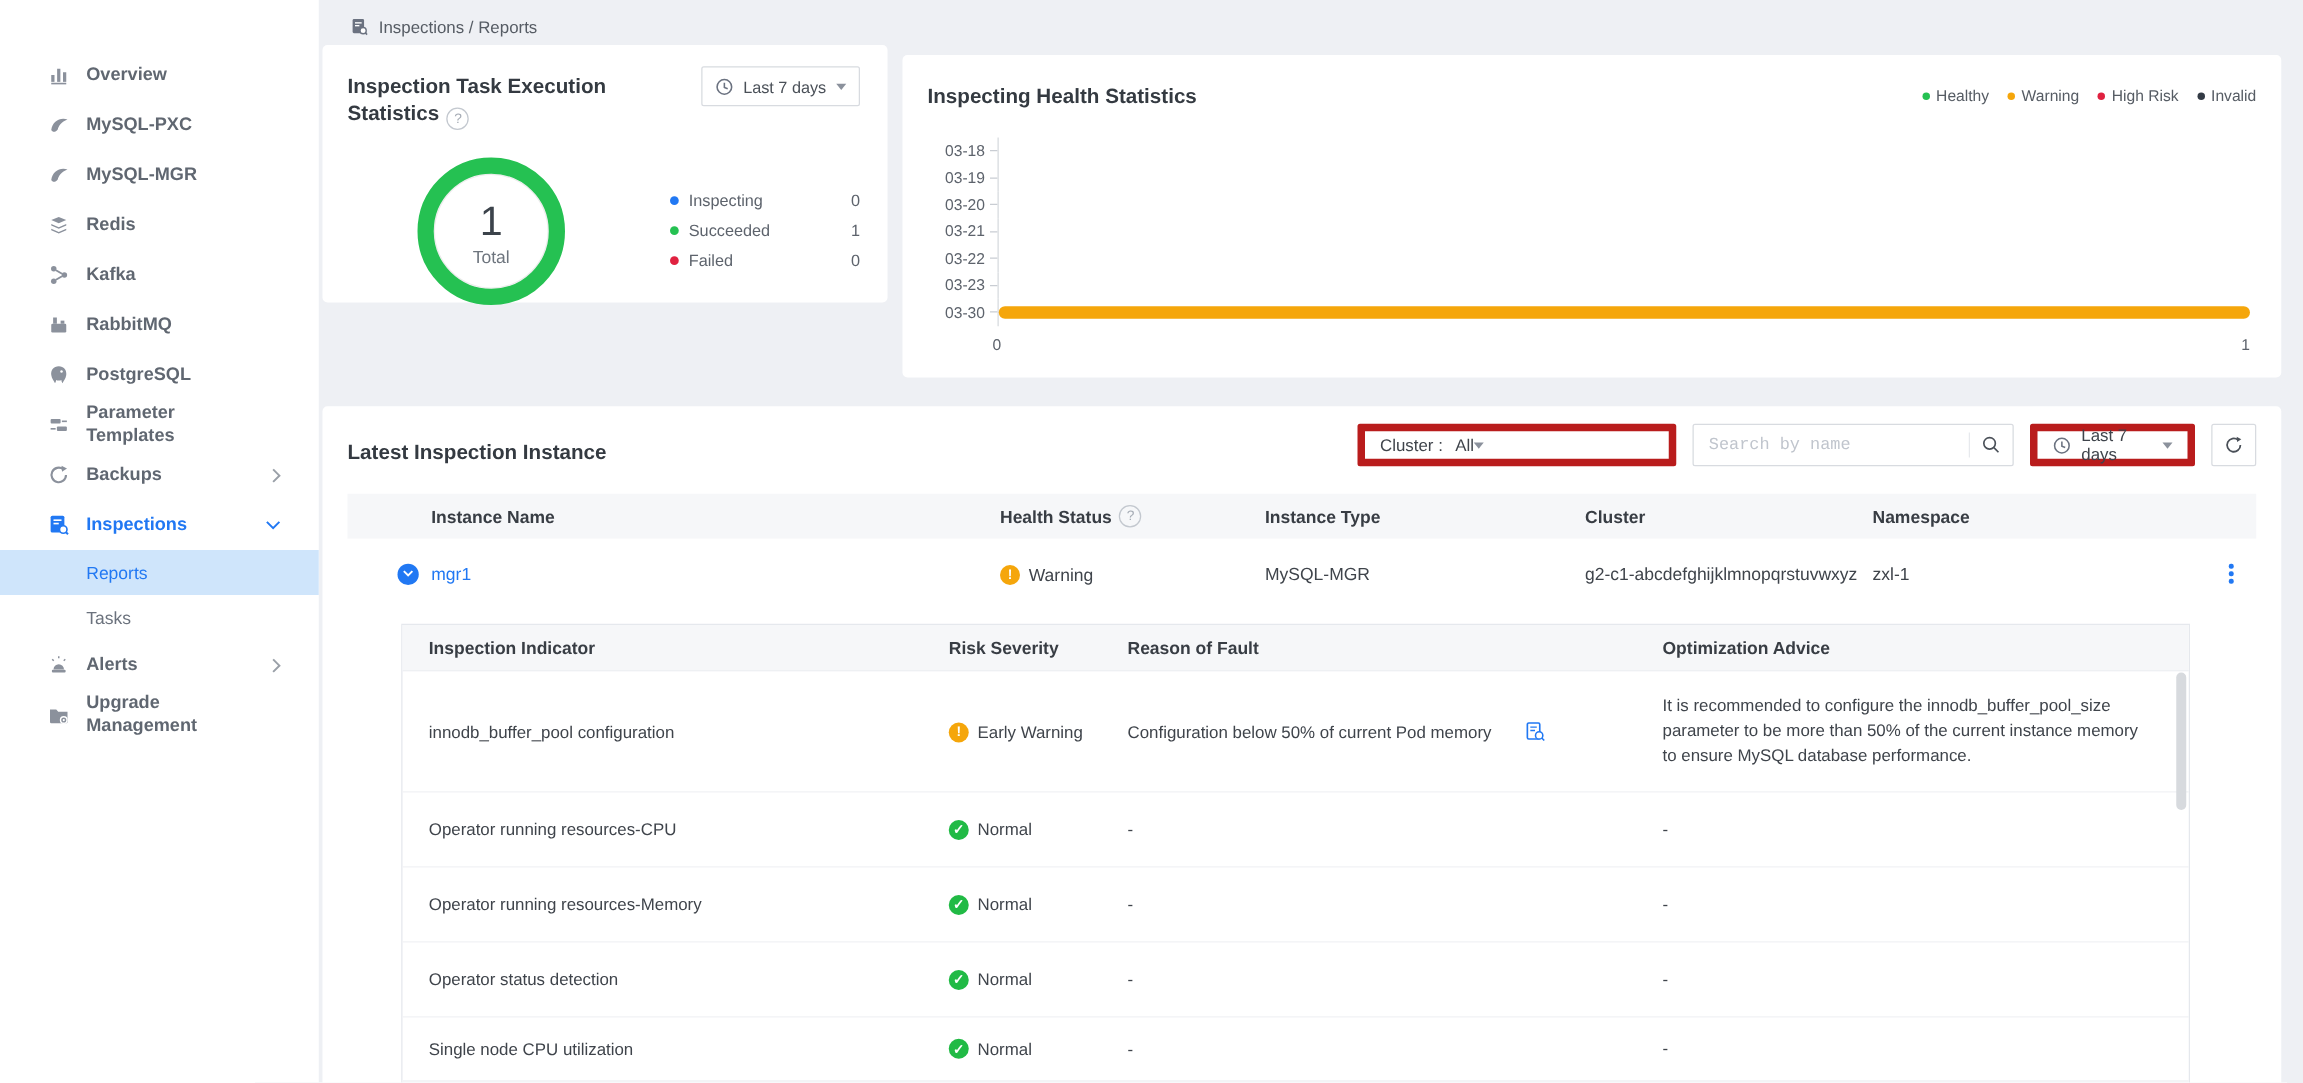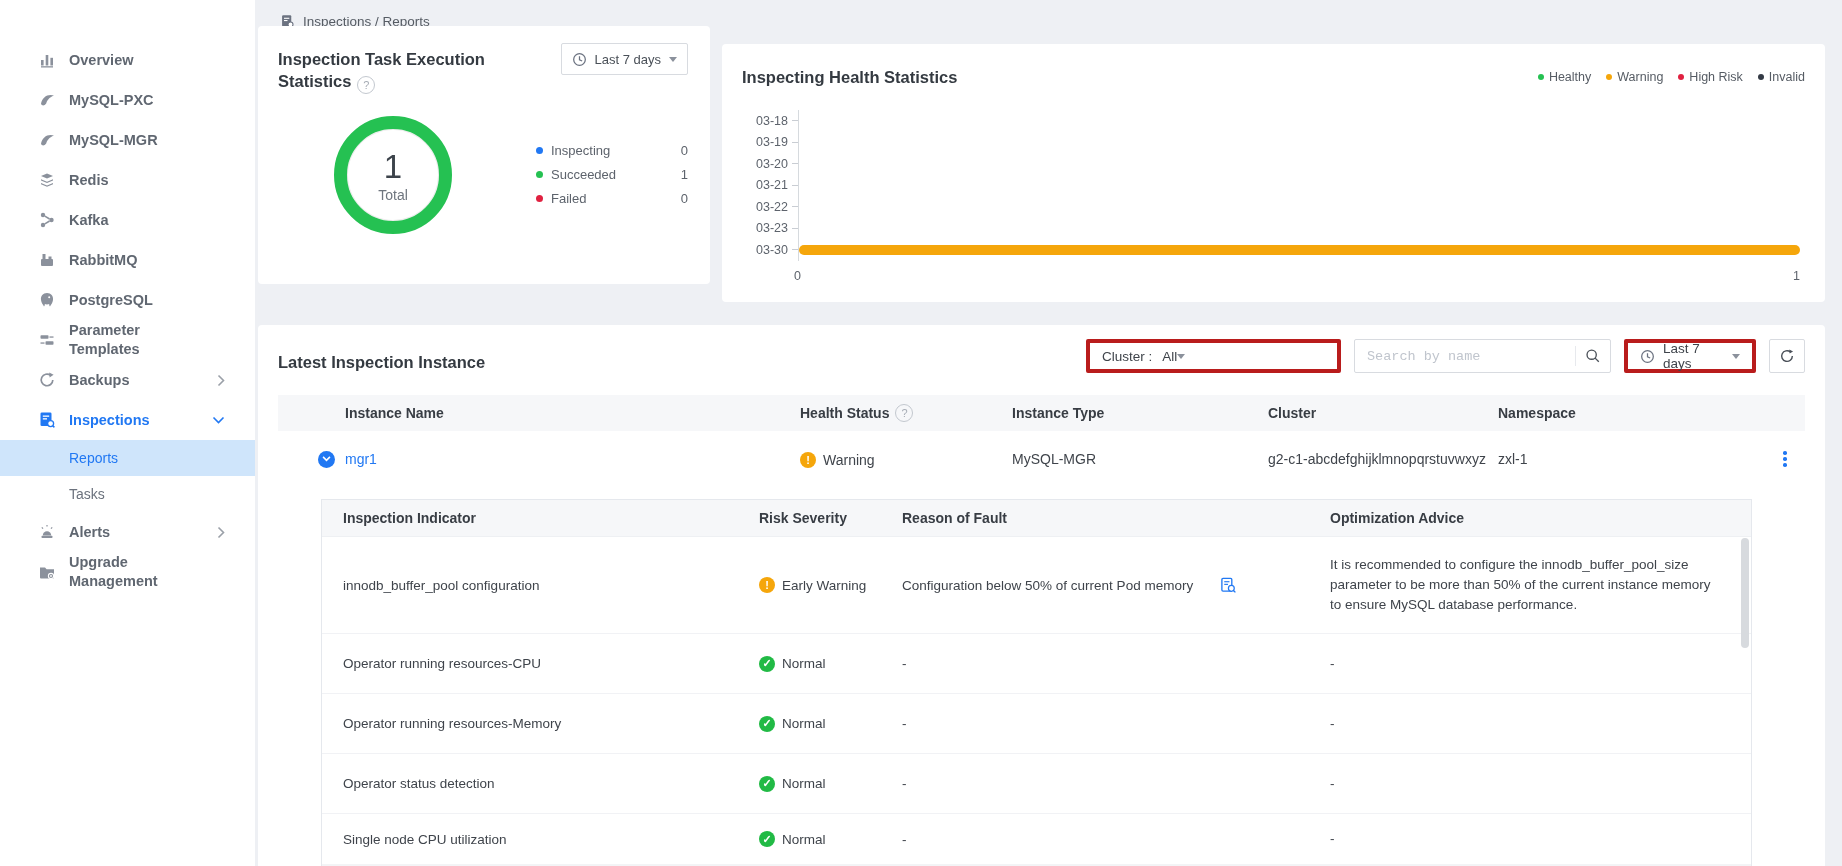--- a/index.html
+++ b/index.html
@@ -14,21 +14,21 @@
   .side-item .lbl{font-size:14.5px;font-weight:700;color:#606771;line-height:19px;max-width:118px}
   .side-item .chev{margin-left:auto;display:flex;padding-left:8px}
   .side-item.active .lbl{color:#2178f3}
   .sub-item{height:36px;display:flex;align-items:center;padding-left:69px;font-size:14px;color:#6b727d;cursor:pointer}
   .sub-item.selected{background:#cfe5fb;color:#2178f3}
   
   .crumb{position:absolute;left:280px;top:10px;display:flex;align-items:center;gap:8px;
          font-size:13.5px;color:#565c64;height:22px}
   
   .card{position:absolute;background:#fff;border-radius:4px}
-  #card-task{left:258px;top:26px;width:452px;height:258px}
+  #card-task{left:258px;top:36px;width:452px;height:206px}
   #card-health{left:722px;top:44px;width:1103px;height:258px}
   #card-latest{left:258px;top:325px;width:1567px;height:560px}
   .card-title{font-size:16.5px;font-weight:700;color:#343a41;line-height:22px}
   .help{display:inline-flex;width:16px;height:16px;border:1px solid #c3c8cf;border-radius:50%;
         color:#a6acb5;font-size:11px;align-items:center;justify-content:center;font-weight:400;
         vertical-align:-2px;margin-left:6px;flex:none}
   .range-btn{display:flex;align-items:center;gap:8px;height:30px;padding:0 10px;border:1px solid #d8dbe0;
              border-radius:2px;background:#fff;font-size:13px;color:#4a5058;cursor:pointer}
   .caret{width:0;height:0;border-left:4.5px solid transparent;border-right:4.5px solid transparent;
          border-top:5.5px solid #8b919c;flex:none}
@@ -54,21 +54,21 @@
   .h-row .yl{width:46px;text-align:right;font-size:12.5px;color:#5d636c;flex:none}
   .h-row .tick{width:6px;height:1px;background:#c9cdd3;margin-left:4px;flex:none}
   .h-row .track{flex:1;height:100%;border-left:1px solid #d6dade;display:flex;align-items:center}
   .h-bar{height:10px;background:#f5a60b;border-radius:5px;width:100%}
   .h-x{display:flex;font-size:12.5px;color:#5d636c;margin-top:8px}
   .h-x .x0{margin-left:52px}
   .h-x .x1{margin-left:auto}
   
   #card-latest .card-title{position:absolute;left:20px;top:26px}
   .controls{position:absolute;top:14px;right:20px;display:flex;gap:13px;align-items:center}
-  .select{display:flex;align-items:center;height:34px;border:4px solid #b91c1c;border-radius:2px;
+  .select{display:flex;align-items:center;height:34px;border:6px solid #b91c1c;border-radius:2px;
           background:#fff;font-size:13.5px;color:#3f444b;padding:0 12px;cursor:pointer;box-sizing:border-box}
   #cluster-select{width:255px}
   #cluster-select .cv{margin-left:10px}
   .search-box{display:flex;align-items:center;width:257px;height:34px;border:1px solid #d8dbe0;
               border-radius:2px;background:#fff;box-sizing:border-box}
   .search-box input{flex:1;min-width:0;border:0;outline:0;padding:0 12px;font-size:13.5px;color:#0f766e;
                     font-family:Liberation Mono, monospace;background:transparent}
   .search-box input::placeholder{color:#c0c5cd}
   .search-divider{width:1px;height:20px;background:#e7e9ed}
   .search-ic{width:34px;display:flex;align-items:center;justify-content:center;cursor:pointer;flex:none}

